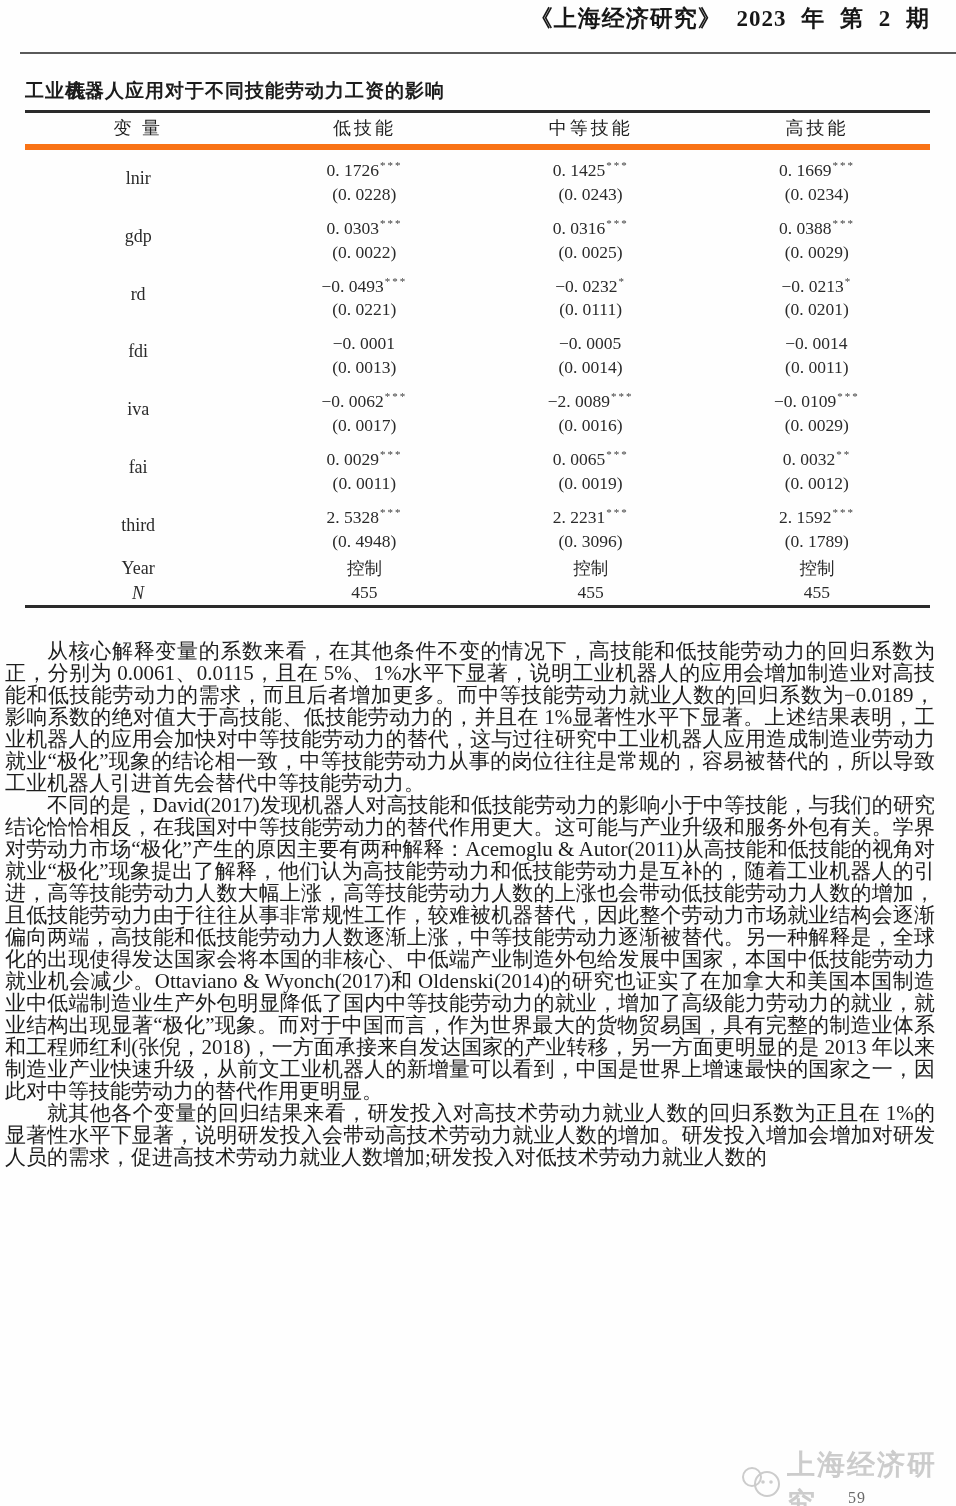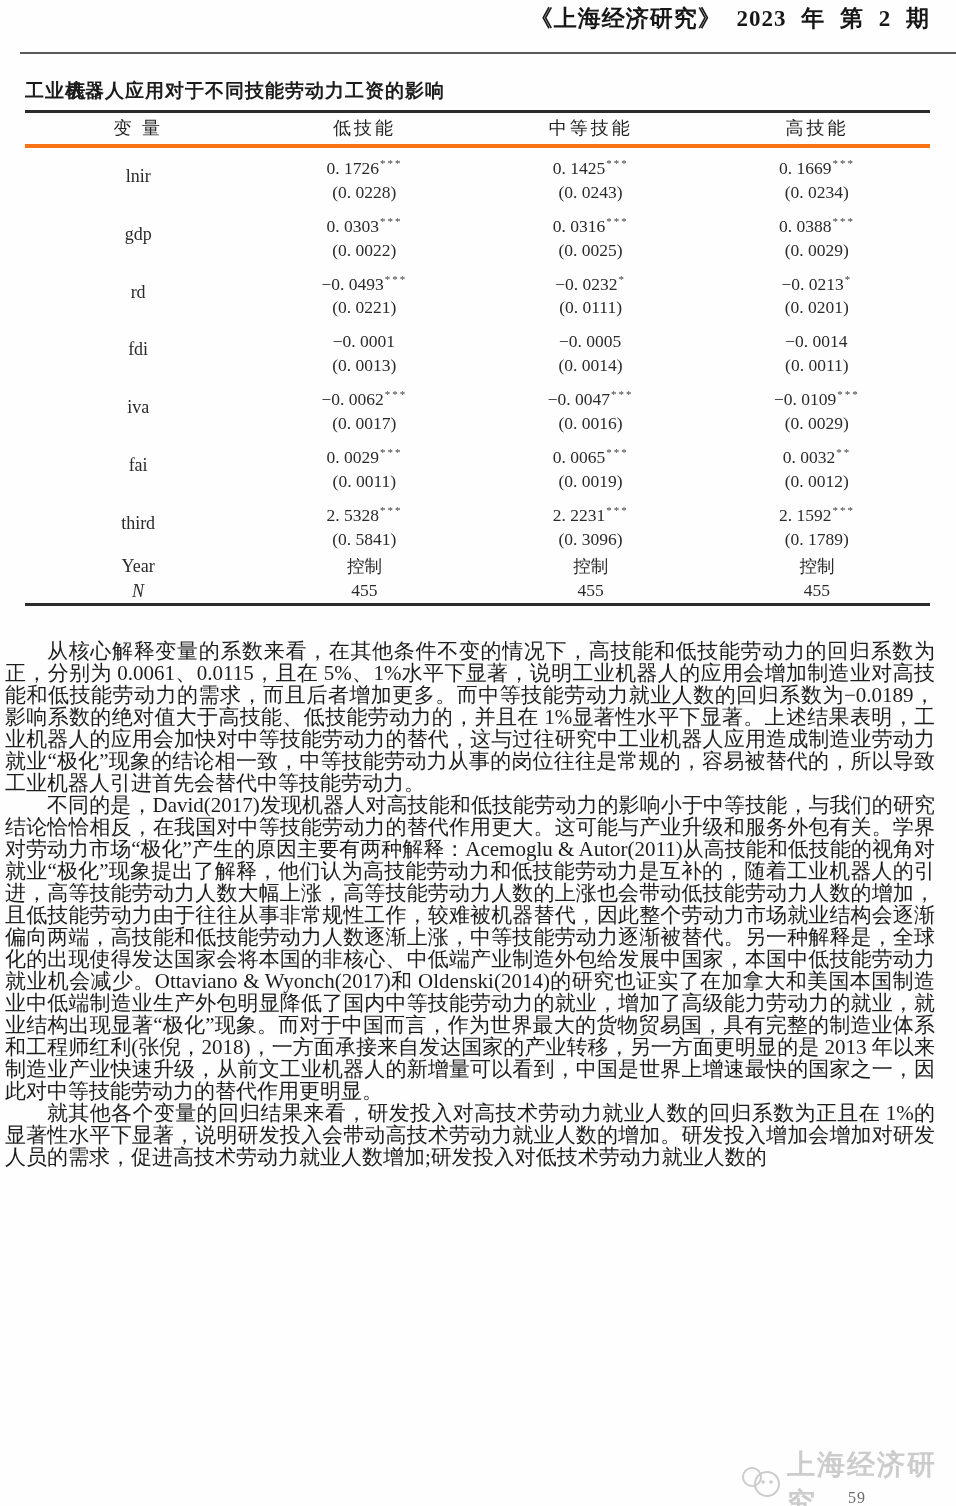--- a/index.html
+++ b/index.html
@@ -40,21 +40,21 @@
     position:absolute;left:0;right:110px;top:2px;
     text-align:left;font-weight:bold;letter-spacing:1px;
   }
   table.reg{
     width:100%;
     border-collapse:collapse;
     border-top:3px solid #2b2b2b;
     border-bottom:3px solid #2b2b2b;
     font-size:17.5px;
   }
-  table.reg thead tr{border-bottom:4px solid #f97316;}
+  table.reg thead tr{border-bottom:6px solid #f97316;}
   table.reg th{
     font-weight:normal;font-size:18px;
     letter-spacing:3px;
     padding:3px 0 4px 0;
     color:#222;
   }
   table.reg td{text-align:center;vertical-align:middle;color:#2a2a2a;}
   table.reg col.c-var{width:25%;}
   table.reg col.c-num{width:25%;}
   tr.coef-row td{padding:2px 0 3px 0;}
@@ -184,21 +184,21 @@
               <div class="se">(0. 0011)</div>
             </td>
         </tr>
         <tr class="coef-row">
           <td><span class="var-name">iva</span></td>
           <td>
               <div class="val"><span>−0. 0062</span><sup class="stars">***</sup></div>
               <div class="se">(0. 0017)</div>
             </td>
           <td>
-              <div class="val"><span>−0. 0047</span><sup class="stars">***</sup></div>
+              <div class="val"><span>−2. 0089</span><sup class="stars">***</sup></div>
               <div class="se">(0. 0016)</div>
             </td>
           <td>
               <div class="val"><span>−0. 0109</span><sup class="stars">***</sup></div>
               <div class="se">(0. 0029)</div>
             </td>
         </tr>
         <tr class="coef-row">
           <td><span class="var-name">fai</span></td>
           <td>
@@ -211,21 +211,21 @@
             </td>
           <td>
               <div class="val"><span>0. 0032</span><sup class="stars">**</sup></div>
               <div class="se">(0. 0012)</div>
             </td>
         </tr>
         <tr class="coef-row">
           <td><span class="var-name">third</span></td>
           <td>
               <div class="val"><span>2. 5328</span><sup class="stars">***</sup></div>
-              <div class="se">(0. 5841)</div>
+              <div class="se">(0. 4948)</div>
             </td>
           <td>
               <div class="val"><span>2. 2231</span><sup class="stars">***</sup></div>
               <div class="se">(0. 3096)</div>
             </td>
           <td>
               <div class="val"><span>2. 1592</span><sup class="stars">***</sup></div>
               <div class="se">(0. 1789)</div>
             </td>
         </tr>

